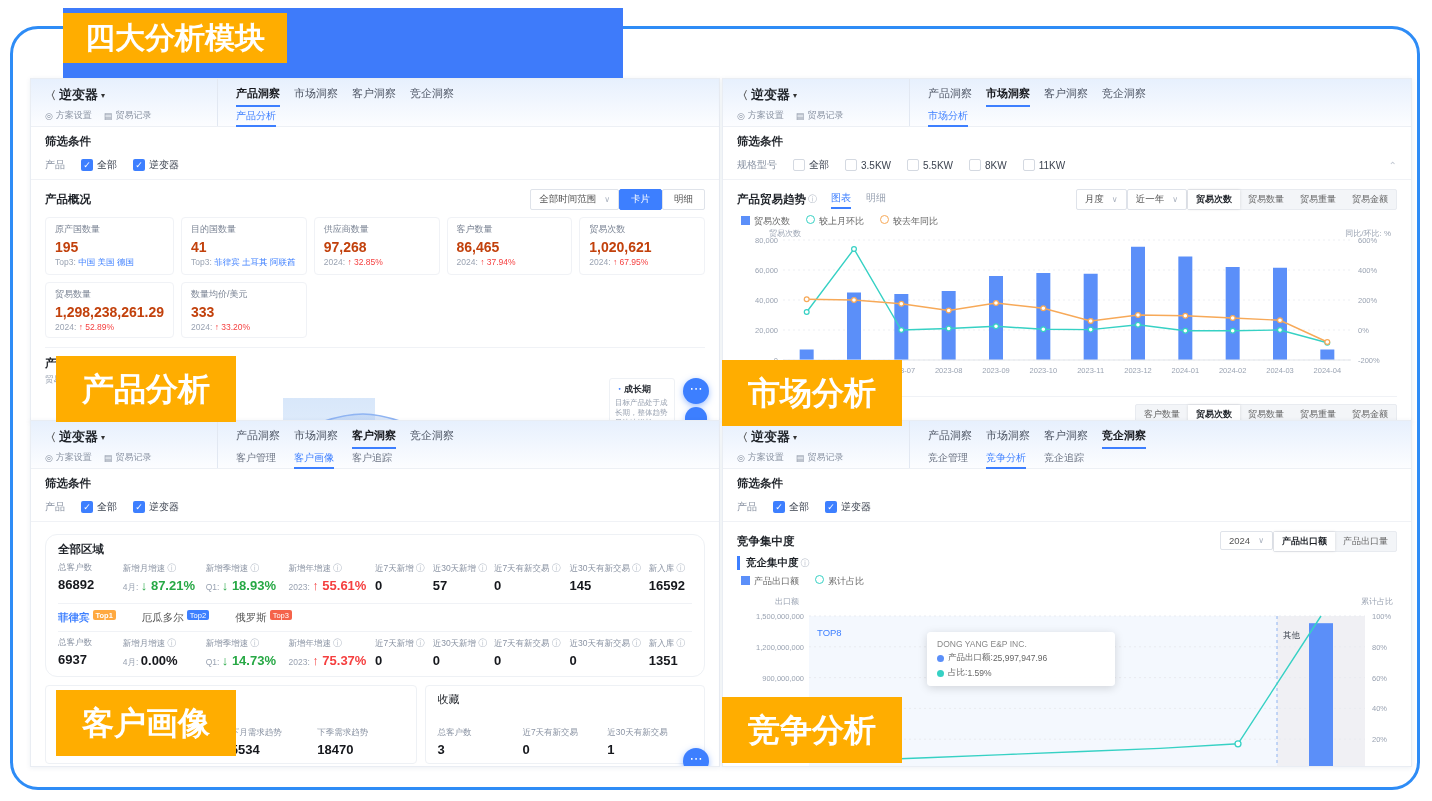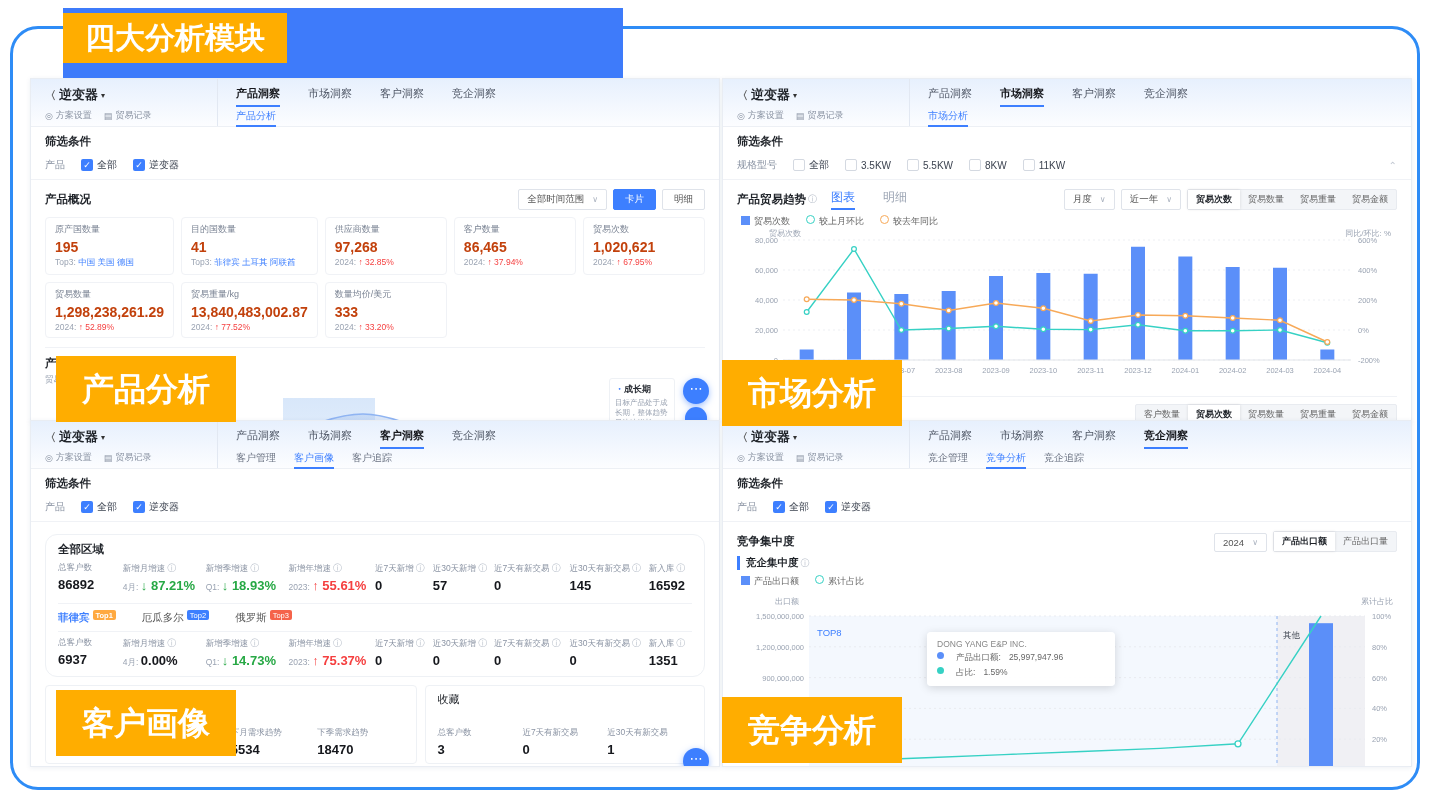--- a/index.html
+++ b/index.html
@@ -17,38 +17,38 @@
   #p-bl{left:30px;top:420px;height:345px}
   #p-br{left:722px;top:420px;height:345px}
 
   .phead{display:flex;height:47px;background:linear-gradient(180deg,#e7f0fd,#fcfdff);border-bottom:1px solid #edf0f5}
   .phl{width:186px;padding:7px 0 0 14px;box-sizing:border-box}
   .pt{font-size:13px;font-weight:bold;color:#1f2329;display:flex;align-items:center;gap:3px}
   .pt .back{color:#555;font-size:11px}.pt .caret{font-size:8px;color:#333}
   .pa{font-size:9px;color:#8a93a3;margin-top:5px;display:flex;gap:12px}
   .pa span{display:flex;gap:3px;align-items:center}
   .phr{flex:1;padding:7px 0 0 18px;border-left:1px solid #e2e8f2}
-  .tabs{display:flex;gap:28px;font-size:11px;color:#4e5665}
+  .tabs{display:flex;gap:14px;font-size:11px;color:#4e5665}
   .tab{padding-bottom:4px;cursor:pointer}
   .tab.on{color:#16181d;font-weight:bold;border-bottom:2px solid #3D7FFF}
   .subtabs{display:flex;gap:18px;font-size:10px;color:#6b7383;margin-top:2px}
   .stab{padding-bottom:2px}
   .stab.on{color:#3D7FFF;border-bottom:2px solid #3D7FFF}
 
   .sec{padding:7px 14px;border-bottom:1px solid #f0f2f6}
   .sec-title{font-size:11.5px;font-weight:bold;color:#1f2329}
   .info{font-size:9px;color:#b8bfca;margin-left:2px}
   .frow{display:flex;align-items:center;gap:16px;margin-top:9px;font-size:10px;color:#8a93a3}
   .cb{display:flex;align-items:center;gap:4px;font-size:10px;color:#3c4350}
   .box{width:12px;height:12px;border-radius:2px;background:#3D7FFF;color:#fff;font-size:9px;line-height:12px;text-align:center;box-sizing:border-box}
   .box.un{background:#fff;border:1px solid #d4d9e1}
   .collapse{margin-left:auto;color:#c2c8d2;font-size:10px}
 
   .sec-head{display:flex;align-items:center;margin-top:2px}
-  .controls{margin-left:auto;display:flex;gap:6px;align-items:flex-end}
+  .controls{margin-left:auto;display:flex;align-items:flex-start}
   .sel{border:1px solid #dfe3ea;border-radius:2px;font-size:9.5px;color:#555;padding:3px 8px;display:flex;gap:8px;align-items:center;background:#fff}
   .sel .ch{color:#aab2bf;font-size:8px}
   .btn{border:1px solid #dfe3ea;font-size:9.5px;padding:3px 11px;color:#555;background:#fff;border-radius:2px}
   .btn.pri{background:#3D7FFF;color:#fff;border-color:#3D7FFF}
   .bgroup{display:flex;background:#f3f5f8;border:1px solid #e8ebf0;border-radius:2px;font-size:9px;color:#666}
   .bgroup span{padding:3px 8px;white-space:nowrap}
   .bgroup span.on{background:#fff;color:#1f2329;font-weight:bold;box-shadow:0 0 3px rgba(0,0,0,.12)}
 
   .cards{display:grid;grid-template-columns:repeat(5,1fr);gap:7px;margin-top:7px}
   .card{border:1px solid #f0f2f6;border-radius:4px;padding:5px 9px}
@@ -67,21 +67,21 @@
 
   .svc{position:absolute;right:-4px;z-index:22;display:flex;flex-direction:column;align-items:center;gap:3px}
   .svc .c{width:26px;height:26px;border-radius:50%;background:#3D7FFF;color:#fff;text-align:center;line-height:22px;font-size:13px;box-shadow:0 2px 6px rgba(61,127,255,.5)}
   .svc .s{width:22px;padding:7px 0;border-radius:11px;background:#3D7FFF;color:#fff;font-size:9px;writing-mode:vertical-lr;text-align:center;letter-spacing:3px;box-shadow:0 2px 6px rgba(61,127,255,.4)}
 
   .leg{display:flex;gap:16px;font-size:9px;color:#666;margin:5px 0 0 4px;align-items:center}
   .leg .sq{width:9px;height:9px;background:#5B8FF9;display:inline-block;margin-right:4px;vertical-align:-1px}
   .leg .ci{width:7px;height:7px;border-radius:50%;border:1.5px solid #36D1C4;display:inline-block;margin-right:4px}
   .leg .ci.o{border-color:#F7A958}
   .tk{font-size:7.5px;fill:#9aa3b2}
-  .viewtabs{display:flex;gap:28px;font-size:12px;color:#9aa3b2;margin-left:14px}
+  .viewtabs{display:flex;gap:15px;font-size:10px;color:#9aa3b2;margin-left:14px}
   .viewtabs .on{color:#3D7FFF;border-bottom:2px solid #3D7FFF;padding-bottom:2px}
 
   .bigbox{border:1px solid #eef1f5;border-radius:12px;padding:7px 12px;margin-top:8px}
   .mrow{display:flex;margin-top:5px}
   .mi{flex:1;min-width:0}
   .mi .ml{font-size:8.5px;color:#8a93a3;white-space:nowrap}
   .mi .mv{font-size:13px;font-weight:bold;color:#16181d;margin-top:3px;white-space:nowrap}
   .mi .pfx{font-size:8.5px;color:#9aa3b2;font-weight:normal}
   .ctabs{display:flex;gap:26px;border-top:1px solid #f0f2f6;border-bottom:1px solid #f0f2f6;padding:6px 0;margin-top:9px;font-size:10.5px;color:#555}
   .ctab.on{color:#3D7FFF;font-weight:bold}
@@ -90,21 +90,21 @@
   .dual{display:flex;gap:8px;margin-top:8px}
   .dbox{border:1px solid #eef1f5;border-radius:4px;padding:6px 12px;box-sizing:border-box}
   .dbox .dt{font-size:11px;font-weight:normal;color:#1f2329;margin-bottom:20px}
   .dbox .mrow{margin-top:2px}
 
   .vsec{position:relative;height:110px}
   .dot{width:7px;height:7px;border-radius:50%;display:inline-block;margin-right:4px}
 
   .chart-wrap{position:relative;margin-top:4px}
   .tooltip{position:absolute;left:190px;top:40px;width:168px;background:rgba(255,255,255,.95);border-radius:4px;box-shadow:0 2px 10px rgba(0,0,0,.15);padding:7px 10px;font-size:8.5px;color:#888;z-index:5}
-  .tooltip .r{display:flex;gap:8px;margin-top:3px;color:#666}
+  .tooltip .r{display:flex;align-items:center;gap:0;margin-top:3px;color:#666}
   .axt{font-size:8px;fill:#9aa3b2}
   .subttl{display:flex;align-items:center;margin-top:4px}
   .subttl b{font-size:10.5px;color:#1f2329;border-left:3px solid #3D7FFF;padding-left:6px}
 </style>
 </head>
 <body>
 
 <div class="band"></div>
 <div class="biglabel" id="lbl-top">四大分析模块</div>
 <div class="frame"></div>
@@ -193,25 +193,20 @@
         </div>
         <div class="card">
           <div class="cl">贸易次数</div>
           <div class="cv">1,020,621</div>
           <div class="cs"><span>2024: </span><span class="up">↑ 67.95%</span></div>
         </div>
         <div class="card">
           <div class="cl">贸易数量</div>
           <div class="cv">1,298,238,261.29</div>
           <div class="cs"><span>2024: </span><span class="up">↑ 52.89%</span></div>
-        </div>
-        <div class="card">
-          <div class="cl">贸易重量/kg</div>
-          <div class="cv">13,840,483,002.87</div>
-          <div class="cs"><span>2024: </span><span class="up">↑ 77.52%</span></div>
         </div>
         <div class="card">
           <div class="cl">数量均价/美元</div>
           <div class="cv">333</div>
           <div class="cs"><span>2024: </span><span class="up">↑ 33.20%</span></div>
         </div>
       </div>
     <div class="sec-head" style="margin-top:9px;border-top:1px solid #f0f2f6;padding-top:8px">
       <span class="sec-title">产品生命周期</span>
         <span class="info">ⓘ</span>

